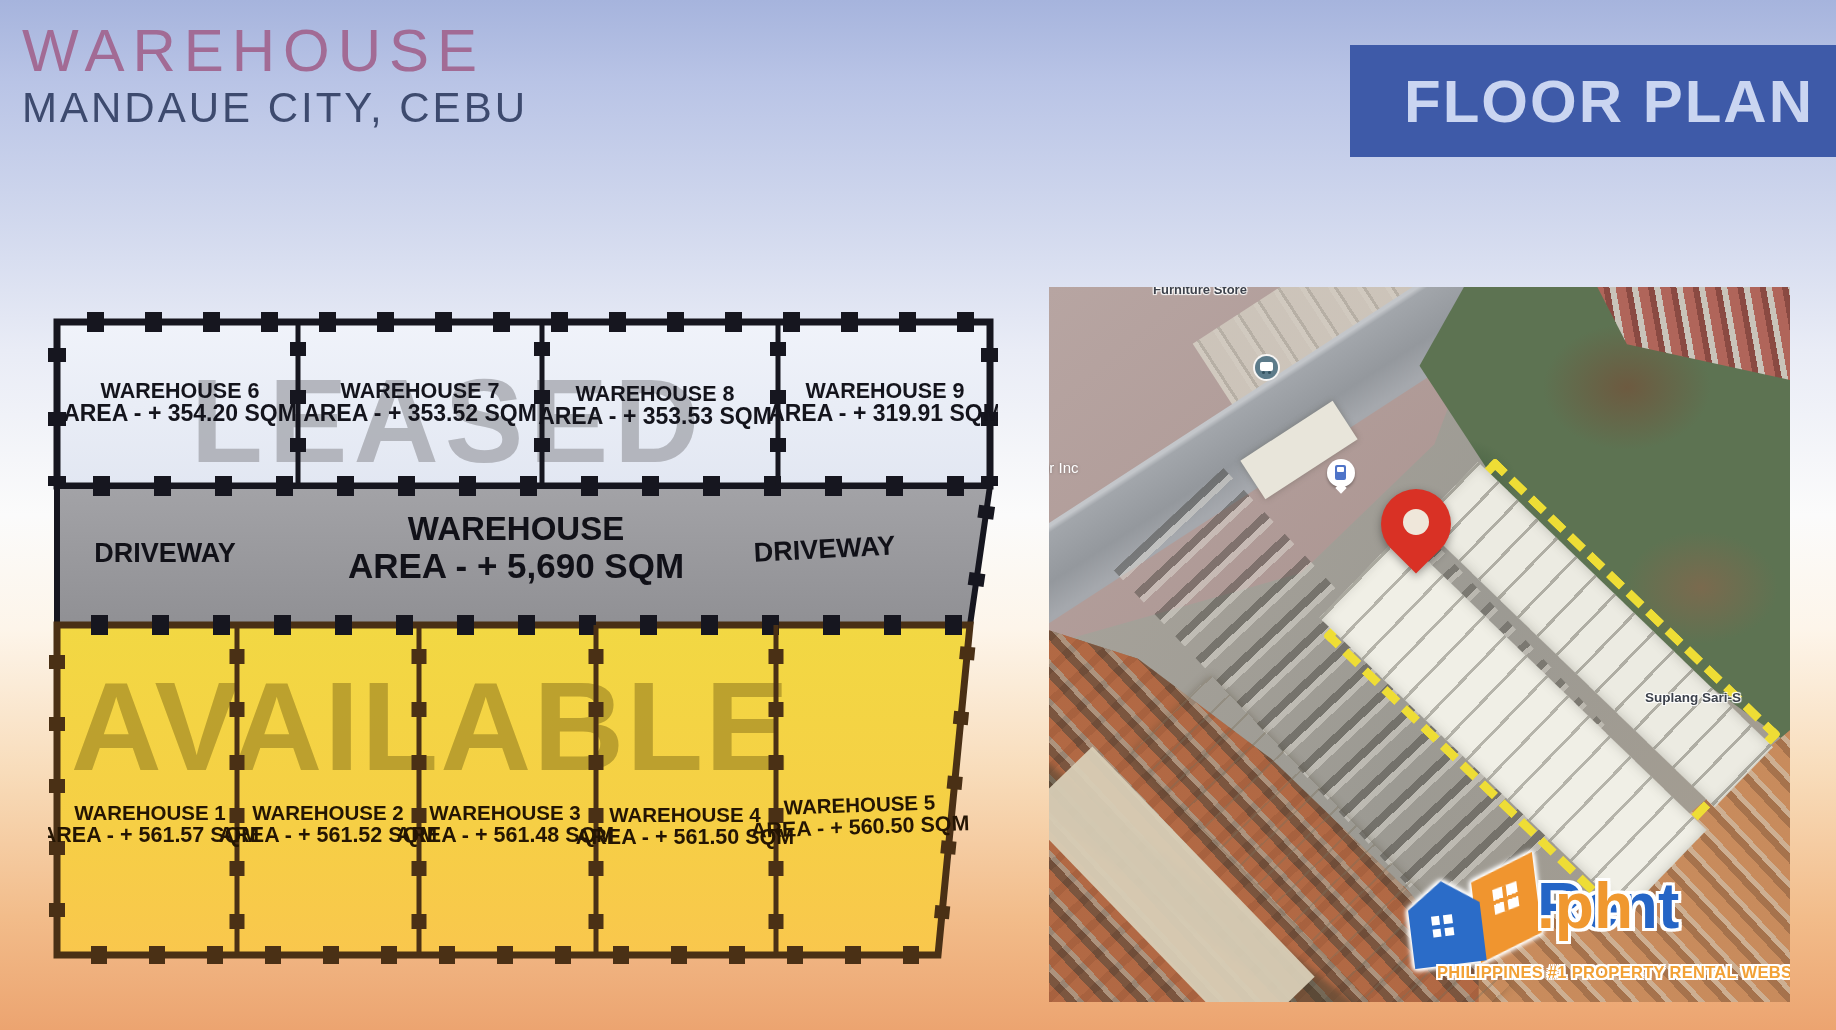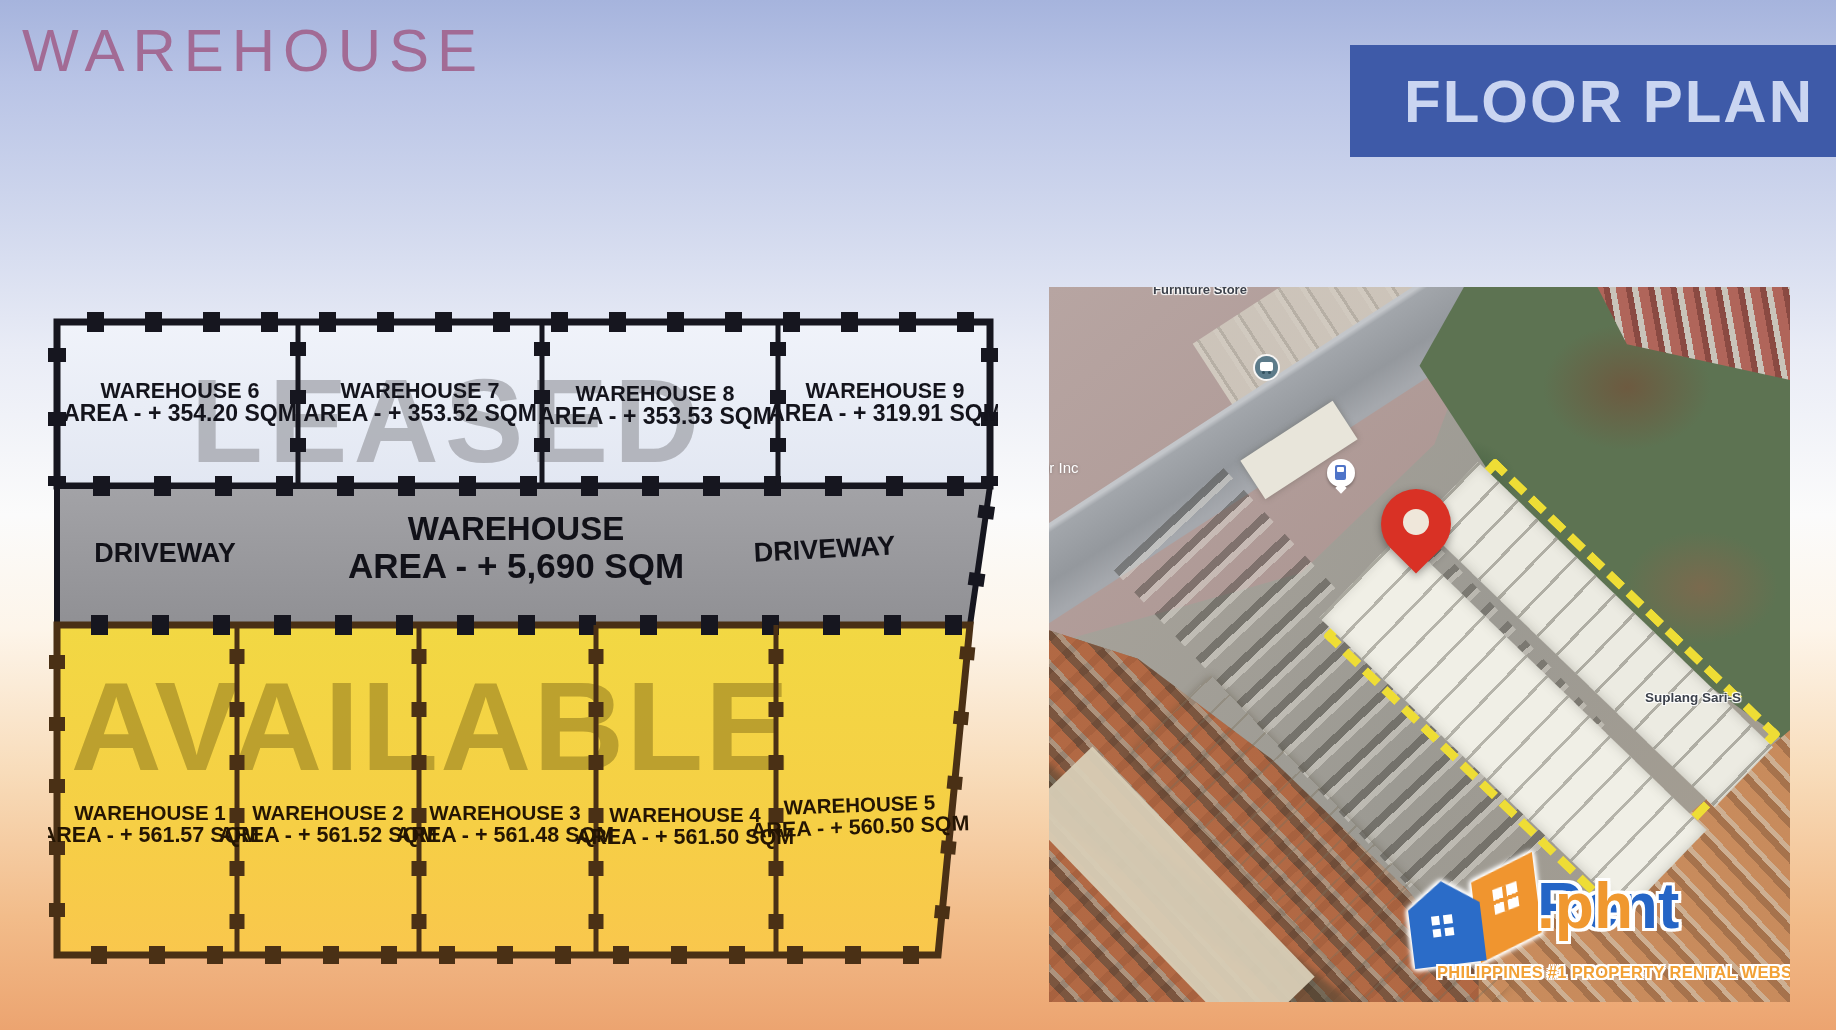--- a/index.html
+++ b/index.html
@@ -182,20 +182,21 @@
   .tagline{left:52px;top:110px;font-size:16.5px;font-weight:bold;color:#f2a136;
     letter-spacing:.3px;white-space:nowrap;
     text-shadow:-2px -2px 0 #fff,2px -2px 0 #fff,-2px 2px 0 #fff,2px 2px 0 #fff,0 -2px 0 #fff,0 2px 0 #fff,-2px 0 0 #fff,2px 0 0 #fff;}
 </style>
 </head>
 <body>
 
 <div class="slide">
 
   <div class="title">WAREHOUSE</div>
+  <div class="subtitle">MANDAUE CITY, CEBU</div>
   <div class="banner">
     <span>FLOOR PLAN</span>
   </div>
 
   <svg class="plan" viewBox="0 0 950 655" width="950" height="655">
     <defs>
       <linearGradient id="gTop" x1="0" y1="0" x2="0" y2="1">
         <stop offset="0" stop-color="#f0f3fa"></stop>
           <stop offset="1" stop-color="#e2e7f2"></stop>
       </linearGradient>

